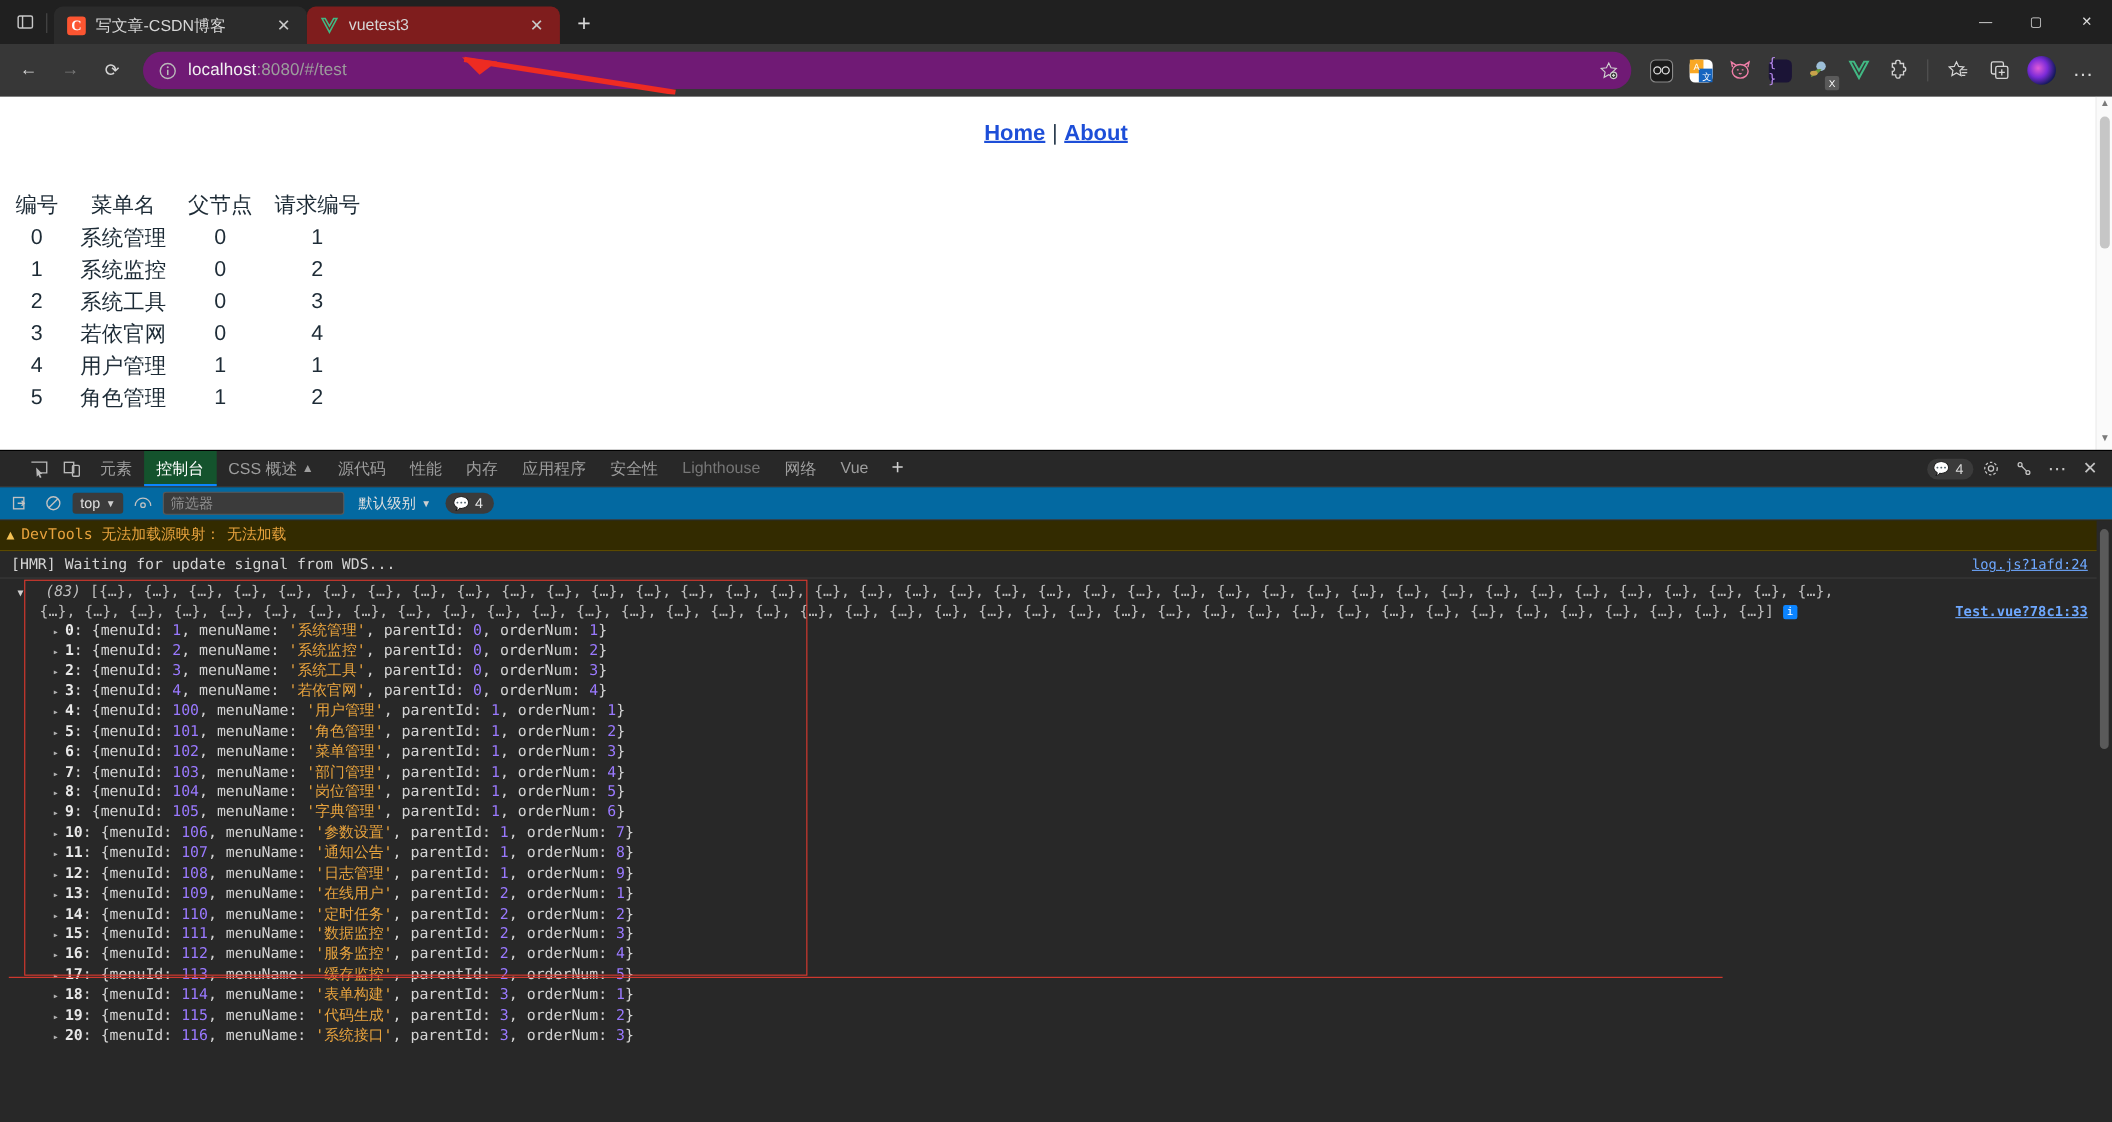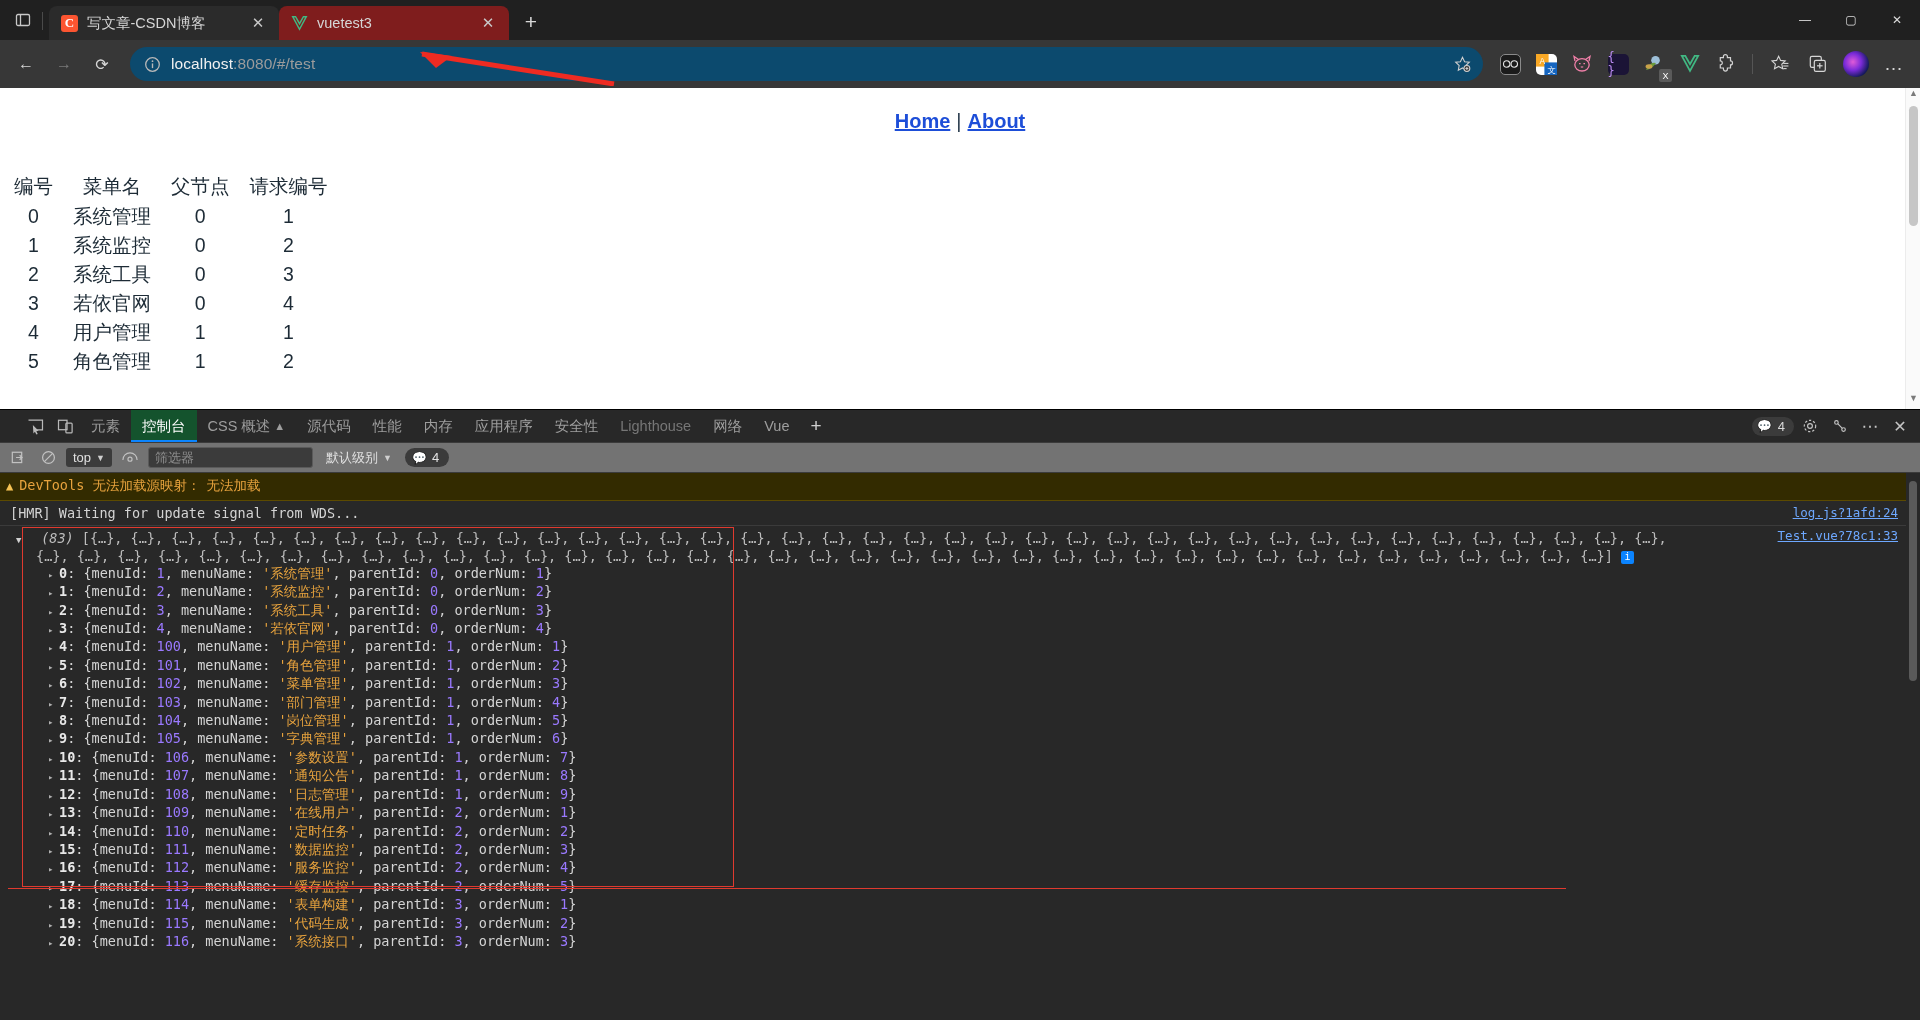--- a/index.html
+++ b/index.html
@@ -47,21 +47,21 @@
   .navbar {
     height: 48px; background: #373737; display: flex; align-items: center;
     padding: 0 8px; gap: 2px;
   }
   .nav-ico {
     width: 36px; height: 36px; border-radius: 4px; display:flex; align-items:center;
     justify-content:center; color: #d6d6d6; flex: 0 0 36px;
   }
   .nav-ico.dim { color: #7a7a7a; }
   .omnibox {
-    flex: 1; height: 34px; background: #0c4a6e; border-radius: 17px; display:flex;
+    flex: 1; height: 34px; background: #701a75; border-radius: 17px; display:flex;
     align-items:center; padding: 0 6px 0 14px; margin: 0 8px; gap: 10px;
     position: relative;
   }
   .omni-info { color:#b9b9b9; font-size: 14px; display:flex; align-items:center; }
   .omni-url { flex:1; color:#9c9c9c; font-size: 15.5px; letter-spacing: .1px; white-space: nowrap; }
   .omni-url b { color: #f1f1f1; font-weight: normal; }
   .omni-star { width: 30px; height: 30px; display:flex; align-items:center; justify-content:center; color:#cfcfcf; }
   .ext-row { display:flex; align-items:center; gap: 2px; }
   .ext {
     width: 34px; height: 34px; display:flex; align-items:center; justify-content:center;
@@ -106,21 +106,21 @@
   .dt-tab.sel { background:#14532d; color:#fff; }
   .dt-tab.sel::after { content:''; position:absolute; left:0; right:0; bottom:0; height:2px; background:#0b84ff; }
   .dt-tab.muted { color: #767676; }
   .dt-plus { display:flex; align-items:center; padding: 0 10px; color:#cfcfcf; font-size: 19px; font-weight: 300; }
   .dt-right { margin-left:auto; display:flex; align-items:center; gap: 2px; padding-right: 6px; }
   .dt-badge { display:flex; align-items:center; gap:5px; background:#3b3b3b; border-radius: 11px;
               padding: 2px 9px 2px 6px; color:#d8d8d8; font-size: 13px; }
   .dt-badge .bub { color:#0b84ff; font-size: 12px; }
   .dt-rb { width: 28px; height: 24px; display:flex; align-items:center; justify-content:center; color:#c4c4c4; }
 
-  .console-toolbar { height: 30px; background:#737373; display:flex; align-items:center;
+  .console-toolbar { height: 30px; background:#0369a1; display:flex; align-items:center;
                      gap: 6px; padding: 0 6px; border-bottom: 1px solid #3b3b3b; }
   .ct-ico { width: 24px; height: 24px; display:flex; align-items:center; justify-content:center; color:#c2c2c2; }
   .ct-select { display:flex; align-items:center; gap:5px; background:#3b3b3b; border-radius: 3px;
                padding: 2px 7px; color:#e0e0e0; font-size: 13px; }
   .ct-select.plain { background: transparent; }
   .ct-filter { width: 165px; height: 21px; background:#3b3b3b; border: 1px solid #5a5a5a;
                border-radius: 3px; color:#8f8f8f; font-size: 13px; padding: 0 6px;
                display:flex; align-items:center; }
   .ct-caret { font-size: 9px; color:#cfcfcf; }
   .ct-msgbadge { display:flex; align-items:center; gap:5px; background:#3b3b3b; border-radius: 11px;
@@ -455,21 +455,21 @@
         <span>DevTools 无法加载源映射：</span>
         <span>无法加载</span>
       </div>
 
       <div class="log-row">
         <span>[HMR] Waiting for update signal from WDS...</span>
         <a href="#" class="src-link">log.js?1afd:24</a>
       </div>
 
       <div class="obj-block">
-        <a href="#" class="src-link" style="top:2px;">Test.vue?78c1:33</a>
+        <a href="#" class="src-link" style="top:22px;font-weight:bold;">Test.vue?78c1:33</a>
 
         <div class="red-box"></div>
         <div class="red-strike"></div>
 
         <div class="ln" style="padding-left:18px;text-indent:-6px;">
           <span class="arrow-tri open">▼</span>
           <span class="count">(83)</span>
           <span class="elipsis-obj">[{…}, {…}, {…}, {…}, {…}, {…}, {…}, {…}, {…}, {…}, {…}, {…}, {…}, {…}, {…}, {…}, {…}, {…}, {…}, {…}, {…}, {…}, {…}, {…}, {…}, {…}, {…}, {…}, {…}, {…}, {…}, {…}, {…}, {…}, {…}, {…}, {…}, {…}, {…},</span>
         </div>
         <div class="ln" style="padding-left:26px;">

